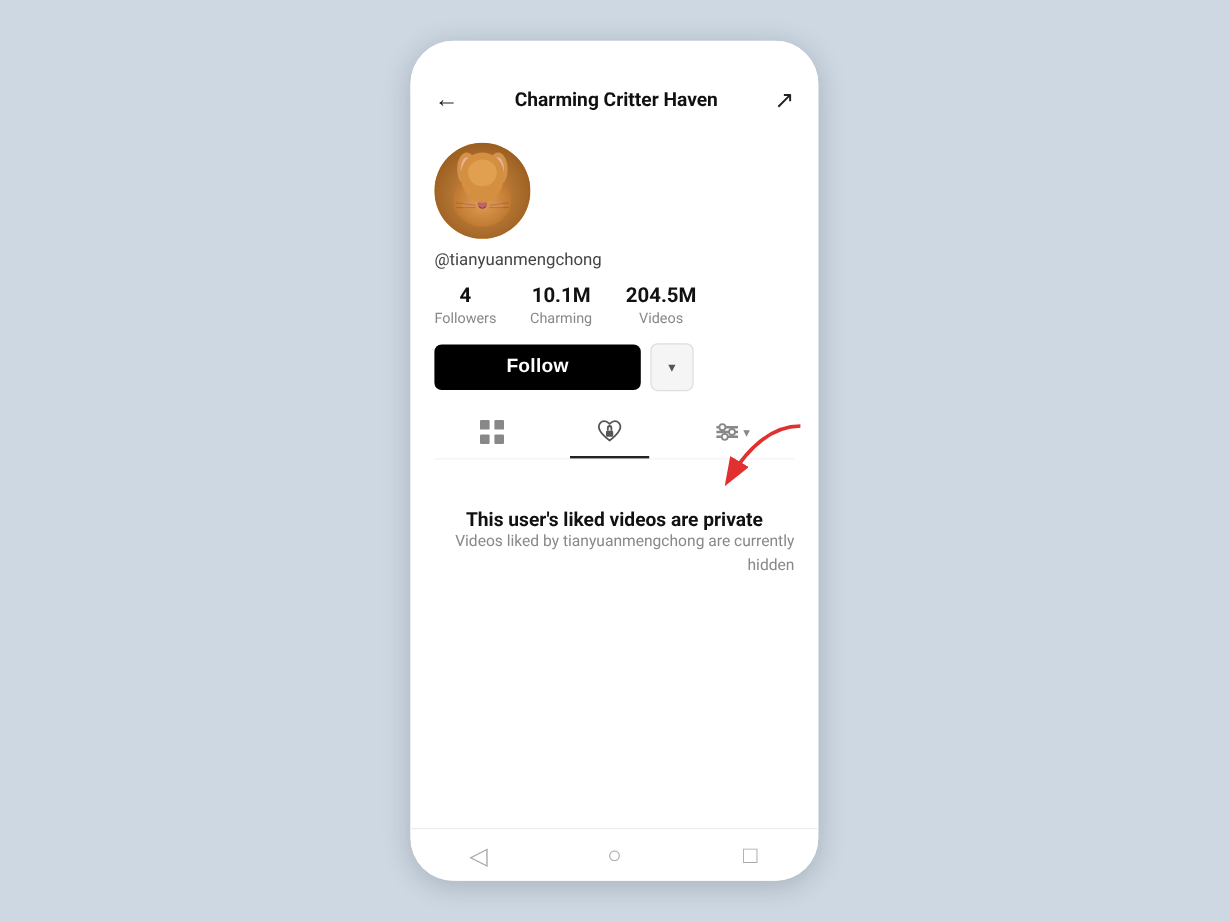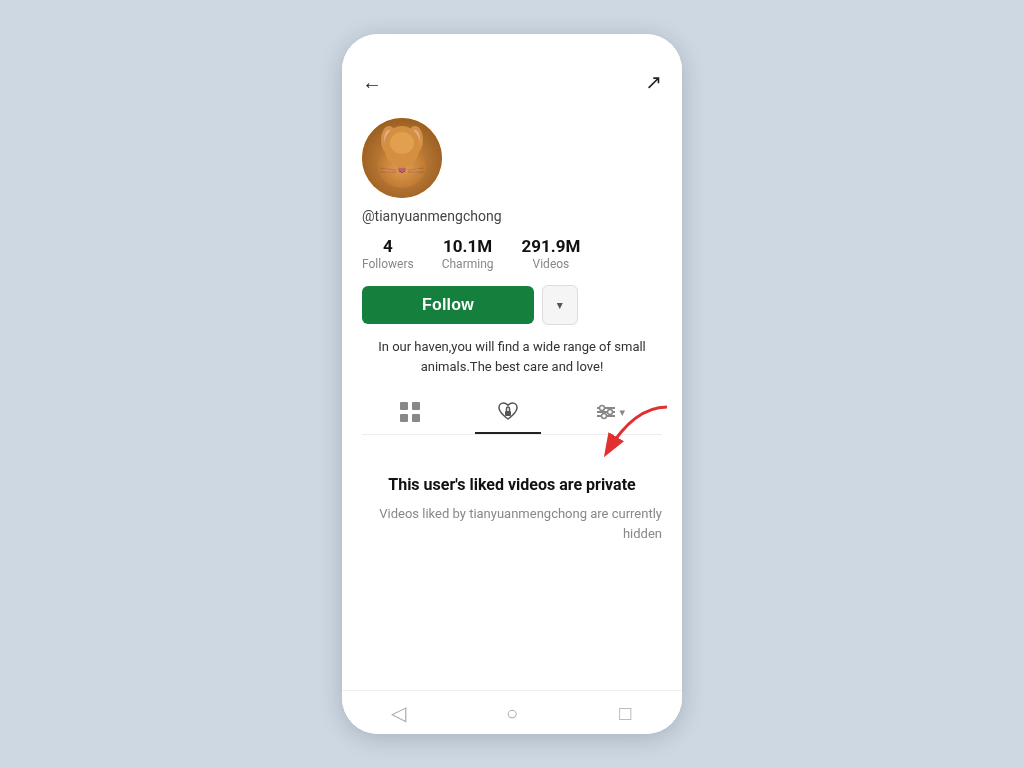--- a/index.html
+++ b/index.html
@@ -146,21 +146,21 @@
 
     
     .follow-row {
       display: flex;
       align-items: center;
       gap: 8px;
       margin-bottom: 12px;
     }
 
     .follow-btn {
-      background: #15803d;
+      background: #000000;
       color: #fff;
       border: none;
       border-radius: 6px;
       padding: 10px 60px;
       font-size: 16px;
       font-weight: 600;
       cursor: pointer;
       letter-spacing: 0.2px;
     }
 
@@ -219,21 +219,20 @@
       flex-direction: column;
       align-items: center;
       justify-content: flex-start;
       padding-top: 40px;
     }
 
     .private-title {
       font-size: 16px;
       font-weight: 700;
       color: #111;
-      margin-bottom: 10px;
       text-align: left;
     }
 
     .private-desc {
       font-size: 13px;
       color: #888;
       text-align: right;
       line-height: 1.5;
       padding: 0 20px;
     }
@@ -268,20 +267,21 @@
   </style>
 </head>
 <body>
 
 <div class="phone-container">
 
   <div class="status-bar"></div>
 
   <div class="header">
     <span class="header-back-icon">←</span>
+    <span class="header-title">Charming Critter Haven</span>
     <span class="header-share-icon">↗</span>
   </div>
 
   <div class="profile-section">
 
     <div class="avatar-wrapper">
       <div class="avatar-img">
 
         <svg width="80" height="80" viewBox="0 0 80 80" xmlns="http://www.w3.org/2000/svg">
           <defs>
@@ -328,33 +328,32 @@
     <div class="stats-row">
       <div class="stat-item">
         <span class="stat-number">4</span>
         <span class="stat-label">Followers</span>
       </div>
       <div class="stat-item">
         <span class="stat-number">10.1M</span>
         <span class="stat-label">Charming</span>
       </div>
       <div class="stat-item">
-        <span class="stat-number">291.9M</span>
+        <span class="stat-number">204.5M</span>
         <span class="stat-label">Videos</span>
       </div>
     </div>
 
     <div class="follow-row">
       <button class="follow-btn">Follow</button>
       <div class="dropdown-btn">
         <span>▾</span>
       </div>
     </div>
 
-    <p class="bio-text">In our haven,you will find a wide range of small animals.The best care and love!</p>
 
     <div class="tabs-row" style="width:100%">
       <div class="tab-item">
         <svg width="22" height="22" viewBox="0 0 22 22">
           <rect x="1" y="1" width="8" height="8" rx="1" fill="#888"></rect>
           <rect x="13" y="1" width="8" height="8" rx="1" fill="#888"></rect>
           <rect x="1" y="13" width="8" height="8" rx="1" fill="#888"></rect>
           <rect x="13" y="13" width="8" height="8" rx="1" fill="#888"></rect>
         </svg>
       </div>

